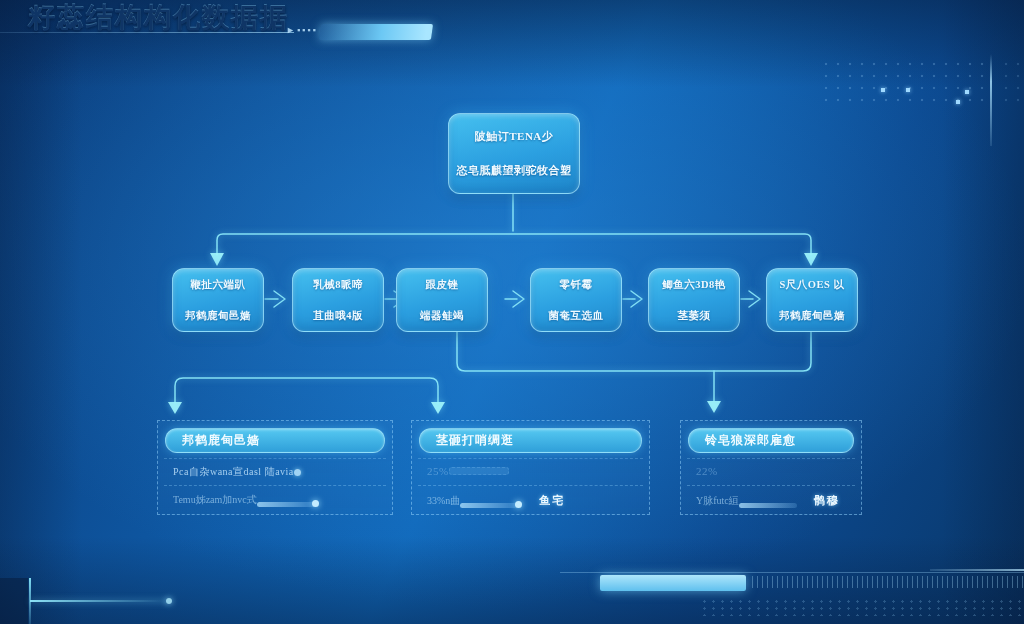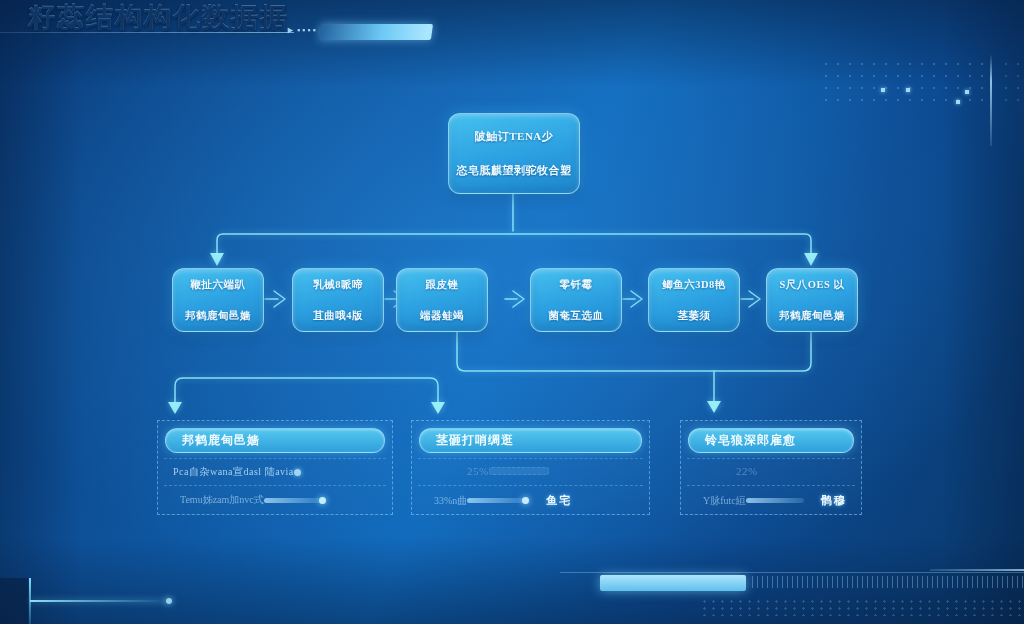--- a/index.html
+++ b/index.html
@@ -54,26 +54,26 @@
     background:linear-gradient(180deg,rgba(70,150,220,.10),rgba(45,115,185,.07));}
   .panel-header{position:absolute;left:7px;right:7px;top:7px;height:23px;border-radius:12px;
     background:linear-gradient(180deg,#55c8f1,#2f9fd9);border:1px solid rgba(205,245,255,.5);
     box-shadow:0 0 9px rgba(80,195,250,.45),inset 0 1px 3px rgba(255,255,255,.35);
     font-size:12px;font-weight:700;color:#f0fbff;line-height:23px;padding-left:16px;
     letter-spacing:1px;white-space:nowrap;overflow:hidden;}
   .panel-div1{position:absolute;left:6px;right:6px;top:37px;border-top:1px dashed rgba(150,215,255,.28);}
   .panel-div2{position:absolute;left:6px;right:6px;top:64px;border-top:1px dashed rgba(150,215,255,.33);}
   .row1{position:absolute;left:15px;top:44px;font-size:10px;letter-spacing:.5px;white-space:nowrap;
     color:rgba(200,232,255,.8);display:flex;align-items:center;}
-  .row1.faint{font-size:11px;color:rgba(160,208,246,.42);margin-left:40px;}
+  .row1.faint{font-size:11px;color:rgba(160,208,246,.42);}
   .row1-dot{width:7px;height:7px;border-radius:50%;background:rgba(185,230,255,.85);
     box-shadow:0 0 5px rgba(150,225,255,.8);}
   .row1-ghostbar{width:58px;height:6px;border-radius:3px;background:rgba(130,195,245,.18);
     border:1px dashed rgba(150,210,250,.22);}
-  .row2{position:absolute;left:22px;top:72px;display:flex;align-items:center;gap:0;
+  .row2{position:absolute;left:15px;top:72px;display:flex;align-items:flex-end;gap:0;
     font-size:10px;color:rgba(185,225,252,.6);white-space:nowrap;}
   .bar{width:58px;height:5px;border-radius:3px;
     background:linear-gradient(90deg,rgba(180,228,255,.75),rgba(120,190,245,.22));}
   .bar-dot{width:7px;height:7px;border-radius:50%;background:#c4ecff;
     box-shadow:0 0 6px rgba(160,230,255,.95);margin-left:-3px;}
   .row2-tail{font-size:11px;font-weight:700;color:#ecf8ff;letter-spacing:2px;margin-left:17px;
     text-shadow:0 0 4px rgba(140,220,255,.65);}
   .panel-l{left:157px;width:234px;}
   .panel-m{left:411px;width:237px;}
   .panel-r{left:680px;width:180px;}

